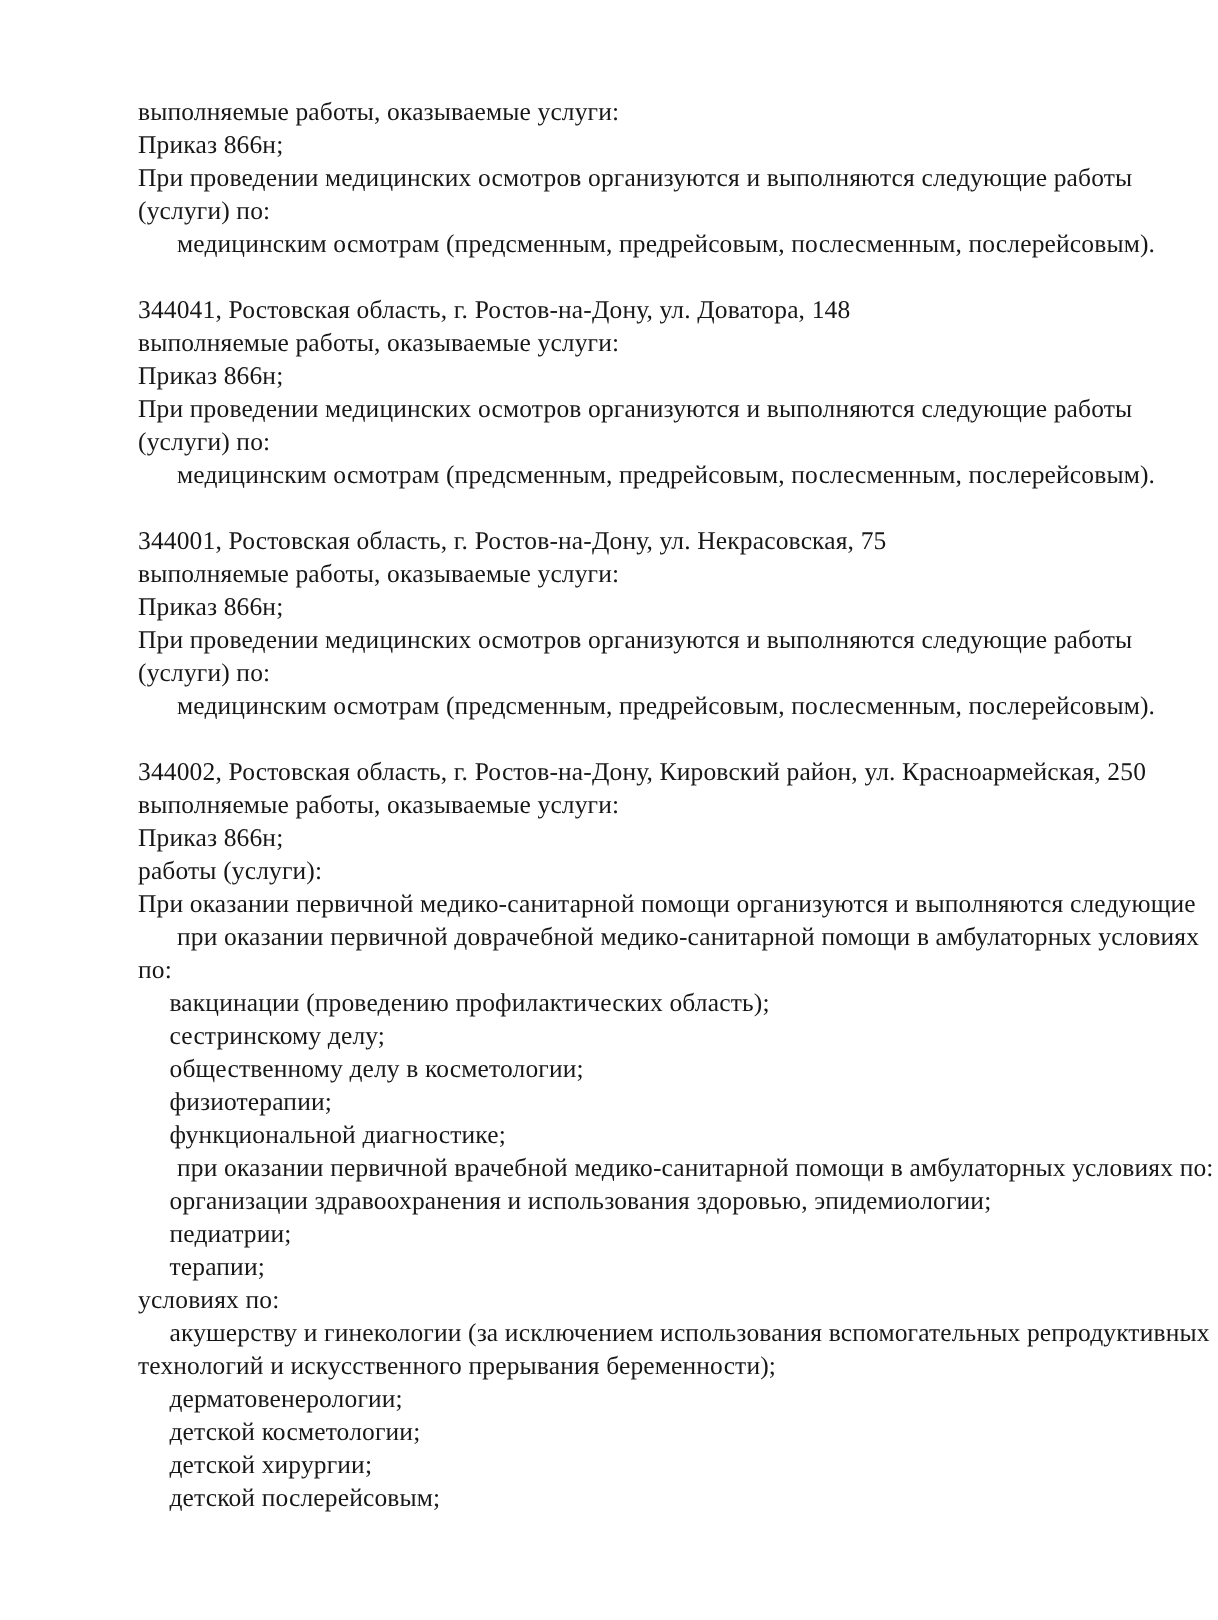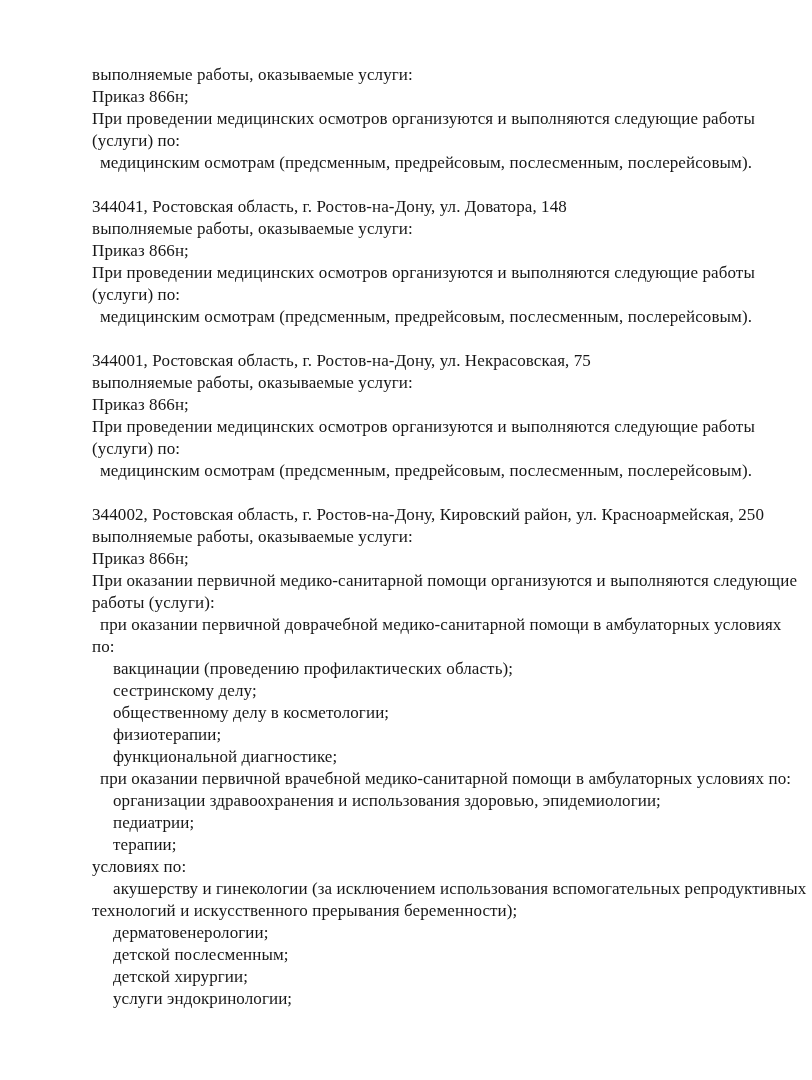--- a/index.html
+++ b/index.html
@@ -24,21 +24,21 @@
   .section {
     margin: 0 0 22px 0;
   }
   .line {
     font-size: 17px;
     line-height: 22px;
     white-space: nowrap;
     letter-spacing: 0.1px;
   }
   .i0 { margin-left: 0; }
-  .i1 { margin-left: 8px; }
+  .i1 { margin-left: 26px; }
   .i2 { margin-left: 21px; }
 </style>
 </head>
 <body>
 
 <div class="page">
 
   <div class="section">
     <div class="line i0">выполняемые работы, оказываемые услуги:</div>
     <div class="line i0">Приказ 866н;</div>
@@ -62,35 +62,35 @@
     <div class="line i0">Приказ 866н;</div>
     <div class="line i0">При проведении медицинских осмотров организуются и выполняются следующие работы</div>
     <div class="line i0">(услуги) по:</div>
     <div class="line i1">медицинским осмотрам (предсменным, предрейсовым, послесменным, послерейсовым).</div>
   </div>
 
   <div class="section">
     <div class="line i0">344002, Ростовская область, г. Ростов-на-Дону, Кировский район, ул. Красноармейская, 250</div>
     <div class="line i0">выполняемые работы, оказываемые услуги:</div>
     <div class="line i0">Приказ 866н;</div>
+    <div class="line i0">работы (услуги):</div>
     <div class="line i0">При оказании первичной медико-санитарной помощи организуются и выполняются следующие</div>
-    <div class="line i0">работы (услуги):</div>
     <div class="line i1">при оказании первичной доврачебной медико-санитарной помощи в амбулаторных условиях</div>
     <div class="line i0">по:</div>
     <div class="line i2">вакцинации (проведению профилактических область);</div>
     <div class="line i2">сестринскому делу;</div>
     <div class="line i2">общественному делу в косметологии;</div>
     <div class="line i2">физиотерапии;</div>
     <div class="line i2">функциональной диагностике;</div>
     <div class="line i1">при оказании первичной врачебной медико-санитарной помощи в амбулаторных условиях по:</div>
     <div class="line i2">организации здравоохранения и использования здоровью, эпидемиологии;</div>
     <div class="line i2">педиатрии;</div>
     <div class="line i2">терапии;</div>
     <div class="line i0">условиях по:</div>
     <div class="line i2">акушерству и гинекологии (за исключением использования вспомогательных репродуктивных</div>
     <div class="line i0">технологий и искусственного прерывания беременности);</div>
     <div class="line i2">дерматовенерологии;</div>
-    <div class="line i2">детской послесменным;</div>
+    <div class="line i2">детской косметологии;</div>
     <div class="line i2">детской хирургии;</div>
-    <div class="line i2">услуги эндокринологии;</div>
+    <div class="line i2">детской послерейсовым;</div>
   </div>
 
 </div>
 
 </body></html>

